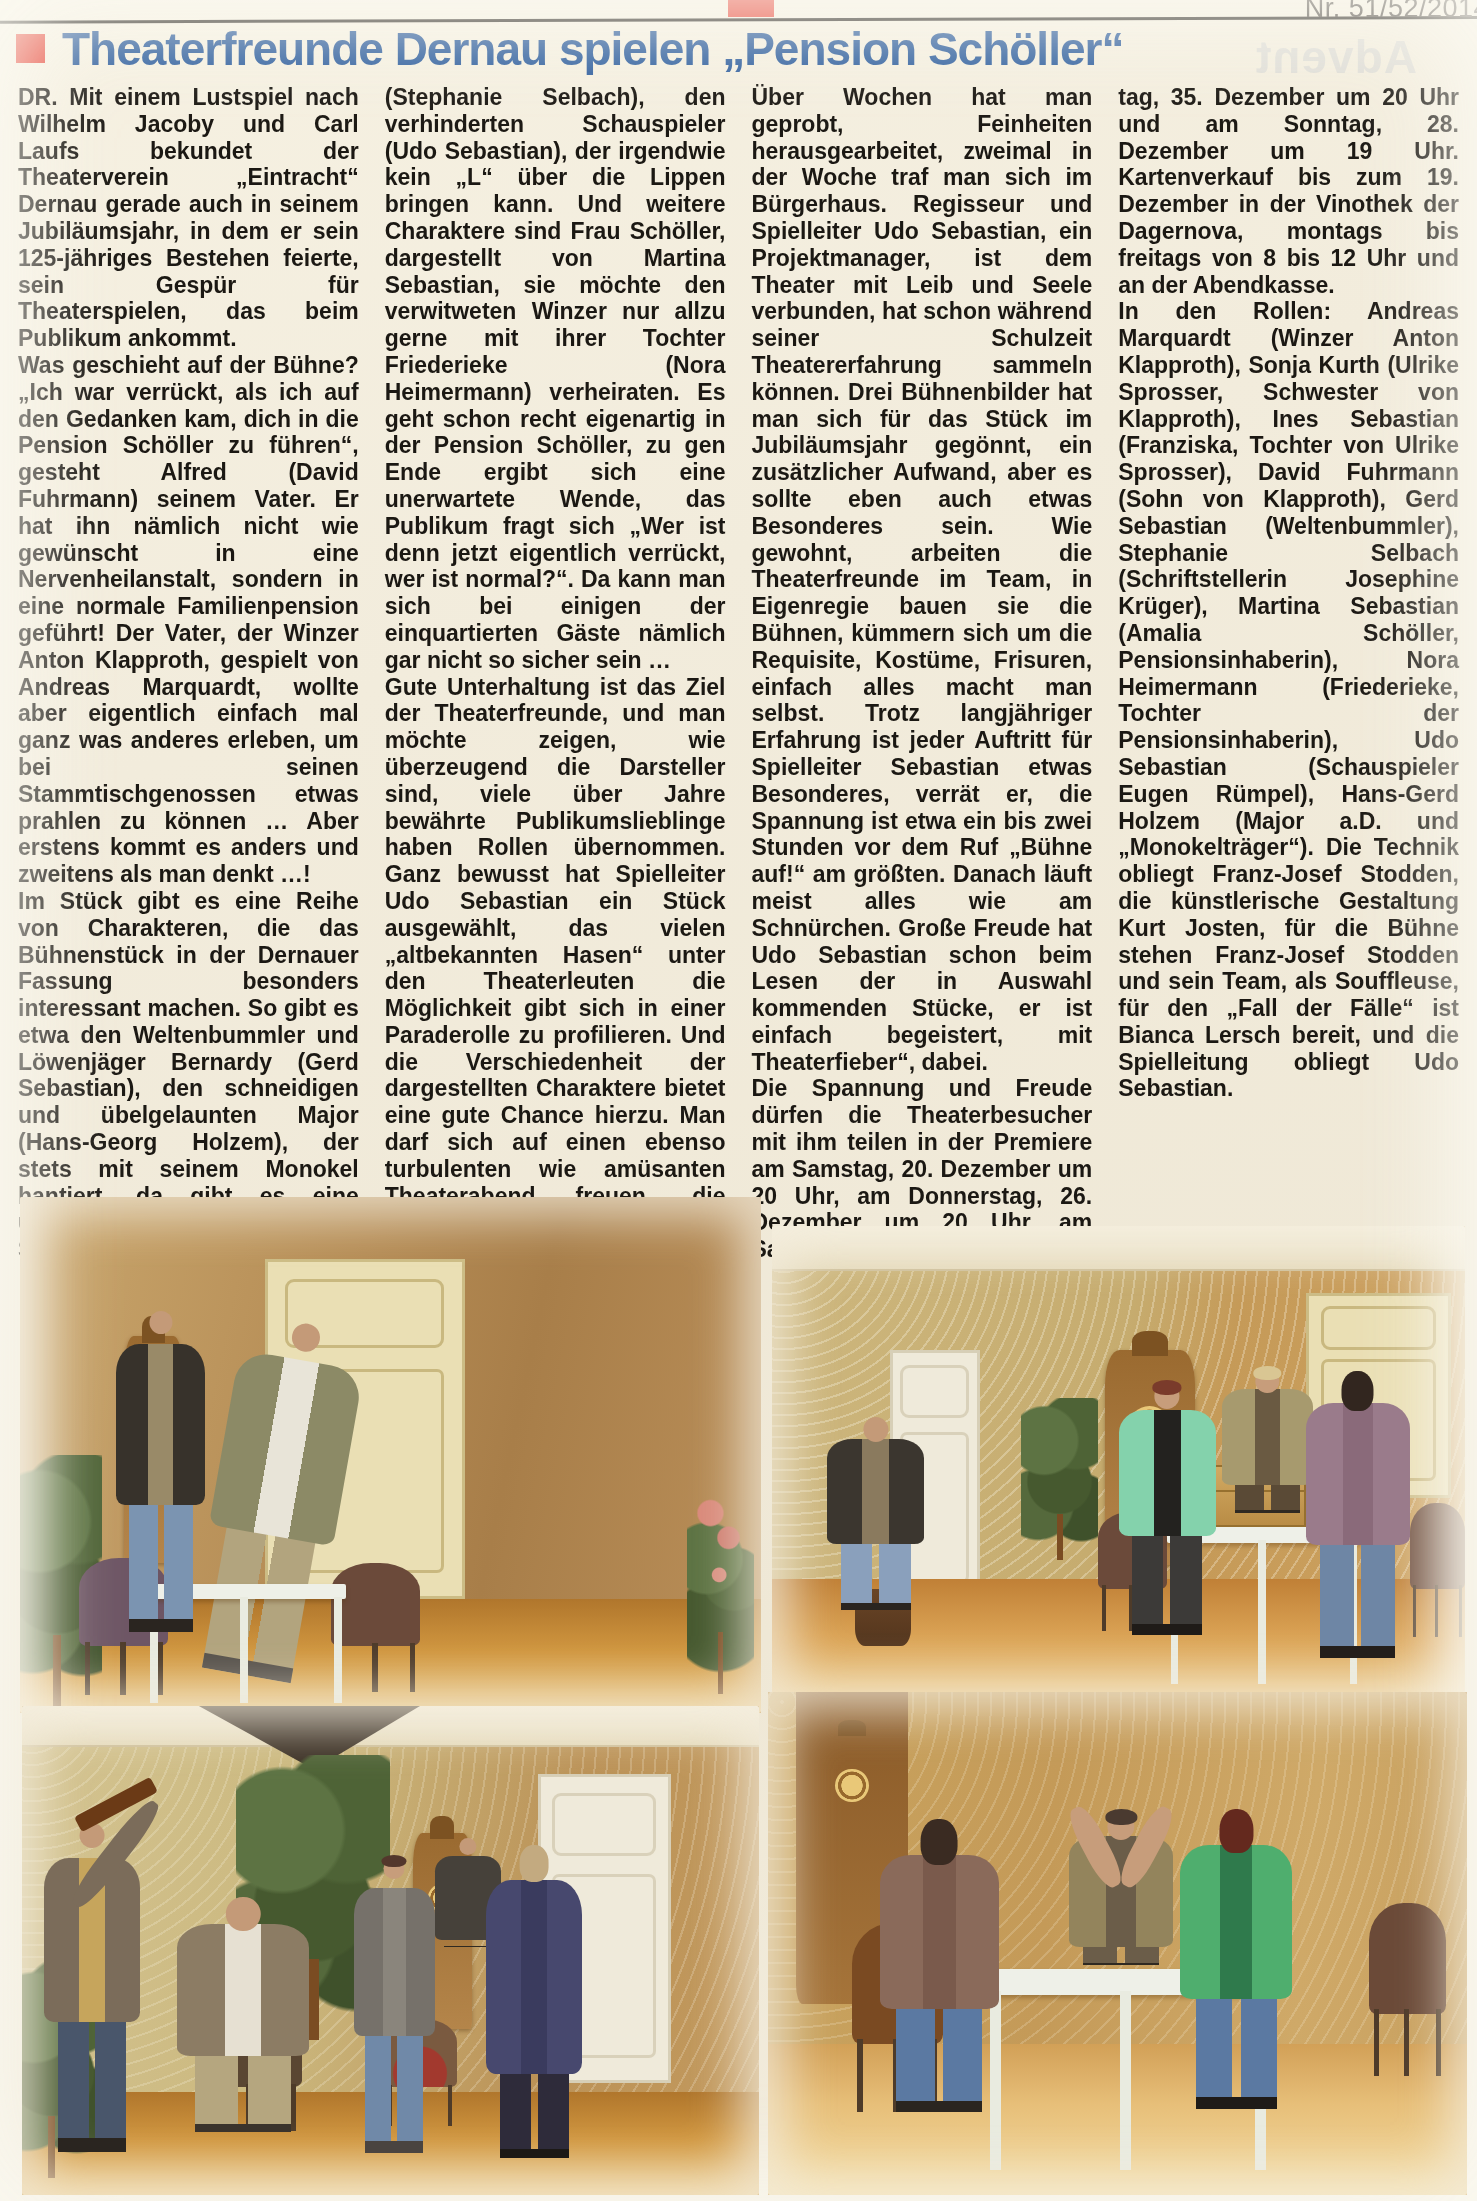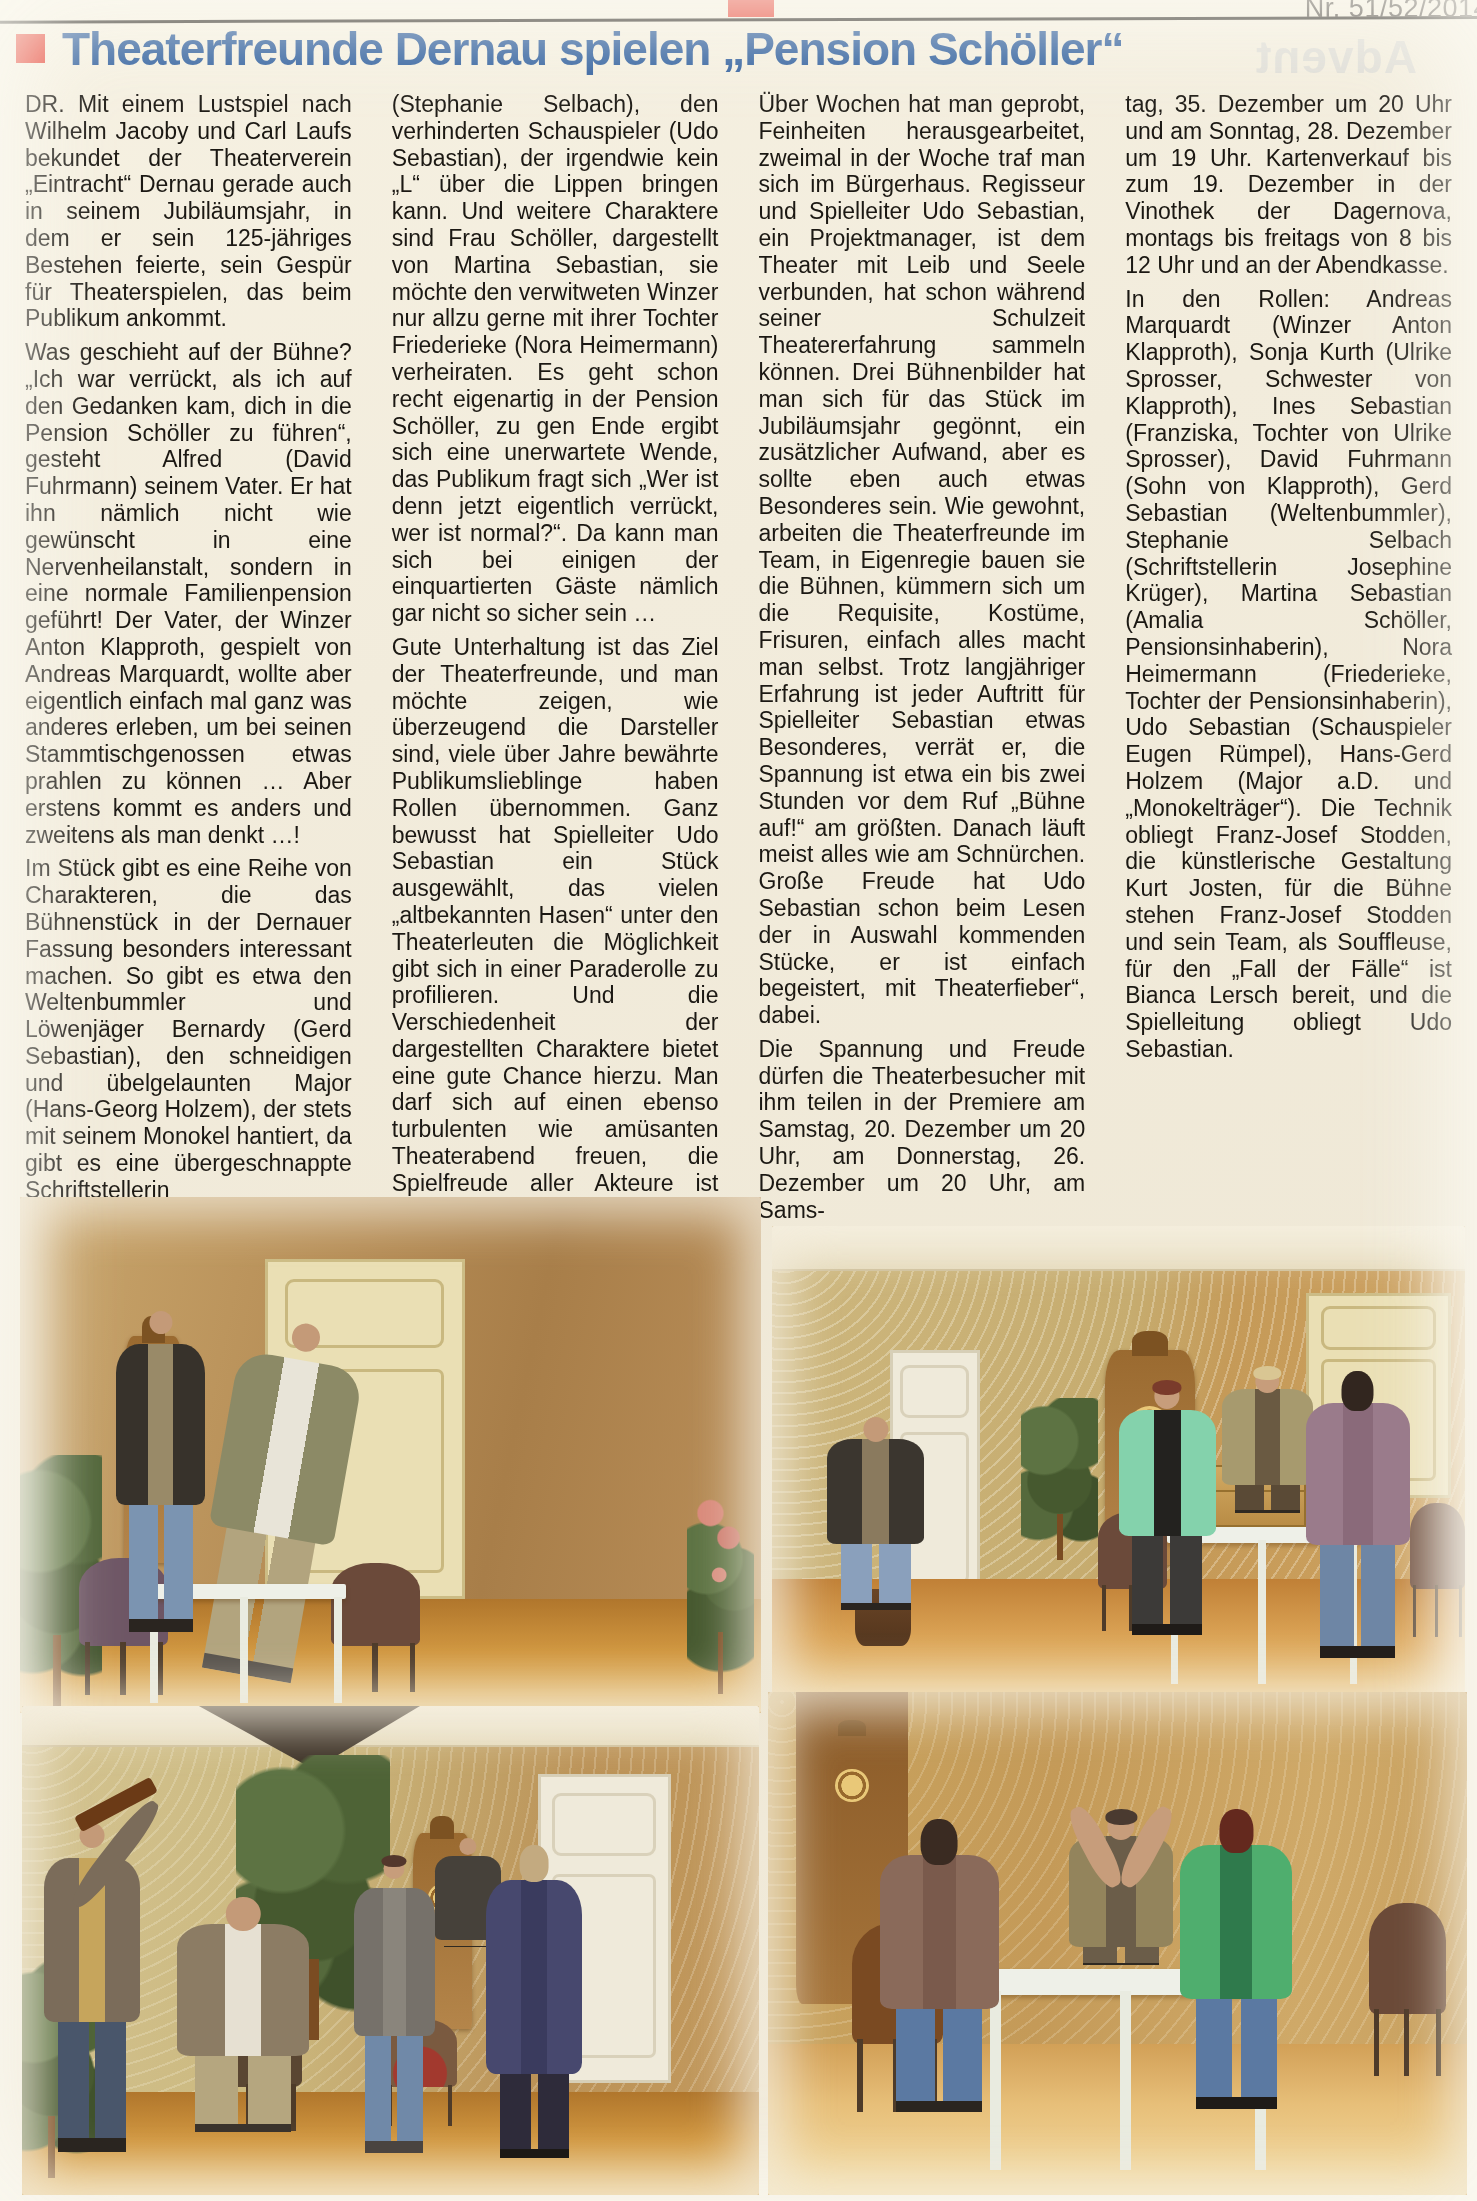--- a/index.html
+++ b/index.html
@@ -14,21 +14,21 @@
   .issue-no{position:absolute;top:-7px;right:-12px;font-size:27px;color:#46403a;letter-spacing:.5px;white-space:nowrap;}
   .red-mark{position:absolute;top:0;left:728px;width:46px;height:17px;background:#e5392b;}
   .ghost{position:absolute;top:30px;right:60px;font-size:46px;font-weight:bold;color:rgba(45,93,157,.10);
         transform:scaleX(-1);letter-spacing:1px;}
   .headline{position:absolute;top:25px;left:16px;display:flex;align-items:flex-start;gap:17px;white-space:nowrap;}
   .headline .bullet{width:29px;height:29px;background:#e5392b;margin-top:9px;flex:none;}
   .headline h1{margin:0;font-size:46px;line-height:1.05;font-weight:bold;color:#2d5d9d;letter-spacing:-1px;}
   
   .cols{position:absolute;top:84px;left:18px;width:1441px;display:flex;gap:26px;}
   .col{flex:1 1 0;font-size:23px;line-height:26.8px;text-align:justify;hyphens:auto;-webkit-hyphens:auto;}
-  .col p{margin:7px;}
+  .col p{margin:0;font-weight:bold;}
   
   .photo{position:absolute;overflow:hidden;border-radius:2px;background:#b58c55;}
   .photo::after{content:"";position:absolute;inset:0;pointer-events:none;
         box-shadow:inset 0 0 48px 20px rgba(243,237,222,.78);}
   .wall,.floor,.ceil,.wedge,.panel{position:absolute;}
   .floor{left:0;right:0;bottom:0;
         background:linear-gradient(to bottom,#b0762c,#d0963f 45%,#e9c47c),
         repeating-linear-gradient(90deg,rgba(110,60,15,.14) 0 2px,transparent 2px 58px);}
   .ceil{left:0;right:0;top:0;background:linear-gradient(#f4eeda,#e6dbbd);border-bottom:2px solid #cfc09b;}
   .door{position:absolute;background:#eadfb4;border:3px solid #ccbc85;box-sizing:border-box;}

